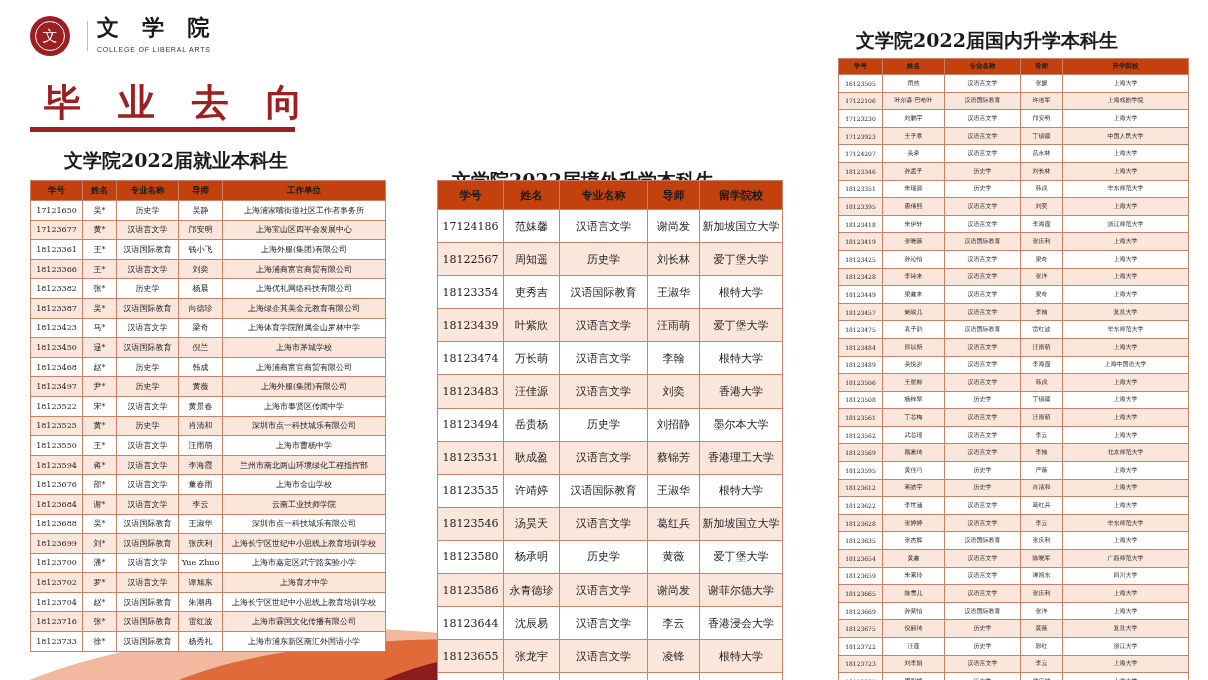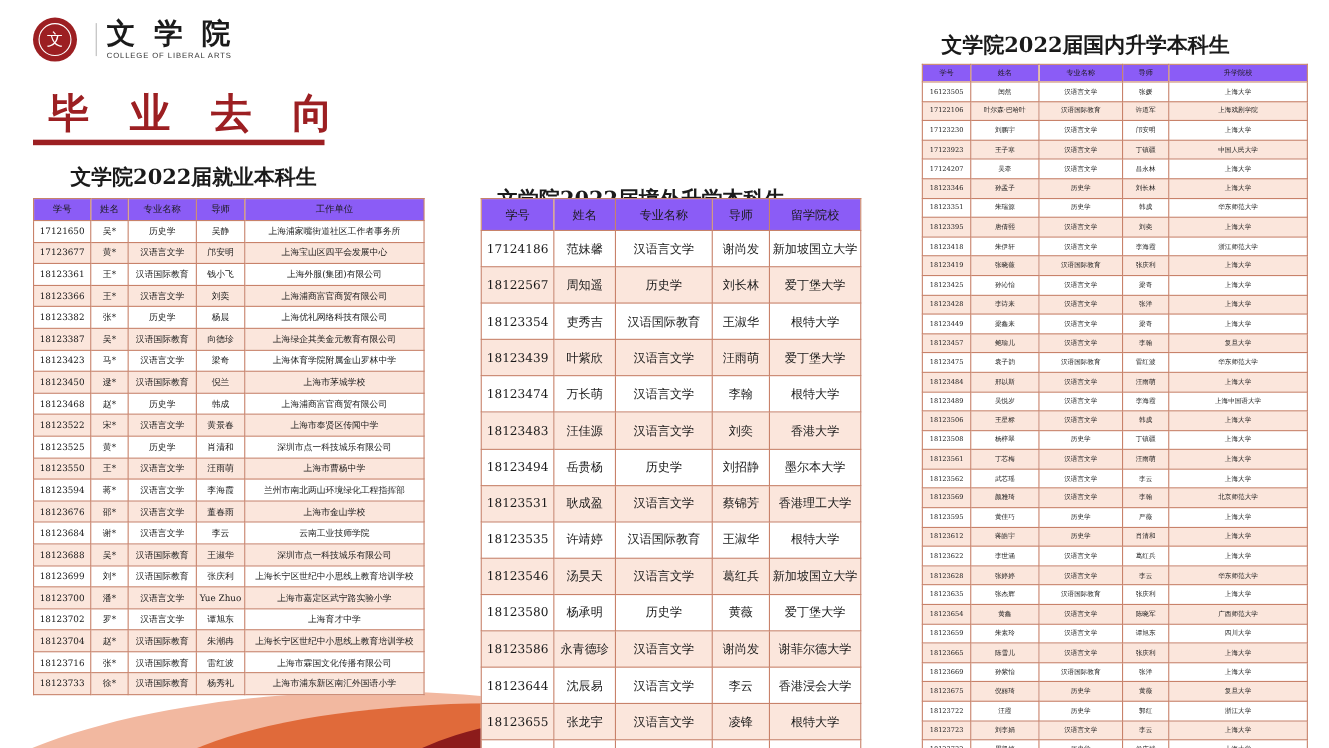--- a/index.html
+++ b/index.html
@@ -84,22 +84,22 @@
   .logo-seal .seal-glyph {
     position: absolute;
     left: 0; top: 0; width: 100%; height: 100%;
     color: #fff;
     font-size: 15px;
     line-height: 40px;
     text-align: center;
     font-family: "DejaVu Serif", "Liberation Serif", serif;
   }
   .logo-text-cn {
-    font-family: Liberation Sans, sans-serif;
-    font-size: 26px;
+    font-family: Liberation Mono, monospace;
+    font-size: 22px;
     font-weight: bold;
     color: #1a1a1a;
     letter-spacing: 5px;
     line-height: 1;
   }
   .logo-text-en {
     font-size: 7px;
     color: #333;
     letter-spacing: 0.8px;
     margin-top: 5px;
@@ -157,22 +157,22 @@
   .tbl th, .tbl td {
     border: 1px solid #c8826a;
     text-align: center;
     vertical-align: middle;
     color: #1a1a1a;
     font-family: "DejaVu Serif", "Liberation Serif", serif;
     overflow: hidden;
     white-space: nowrap;
   }
   .tbl thead th {
-    background: #8b5cf6;
-    font-weight: normal;
+    background: #c2410c;
+    font-weight: bold;
   }
   .tbl tbody tr:nth-child(odd) td { background: #ffffff; }
   .tbl tbody tr:nth-child(even) td { background: #fbe6dc; }
 
   
   #tbl-employ { left: 30px; top: 180px; width: 355px; }
   #tbl-employ th { font-size: 8.5px; height: 17px; }
   #tbl-employ td { font-size: 8px; height: 16.6px; }
 
   
@@ -287,20 +287,27 @@
         <td>上海市茅城学校</td>
       </tr>
       <tr>
         <td>18123468</td>
         <td>赵*</td>
         <td>历史学</td>
         <td>韩成</td>
         <td>上海浦商富官商贸有限公司</td>
       </tr>
       <tr>
+        <td>18123497</td>
+        <td>尹*</td>
+        <td>历史学</td>
+        <td>黄薇</td>
+        <td>上海外服(集团)有限公司</td>
+      </tr>
+      <tr>
         <td>18123522</td>
         <td>宋*</td>
         <td>汉语言文学</td>
         <td>黄景春</td>
         <td>上海市奉贤区传闻中学</td>
       </tr>
       <tr>
         <td>18123525</td>
         <td>黄*</td>
         <td>历史学</td>

